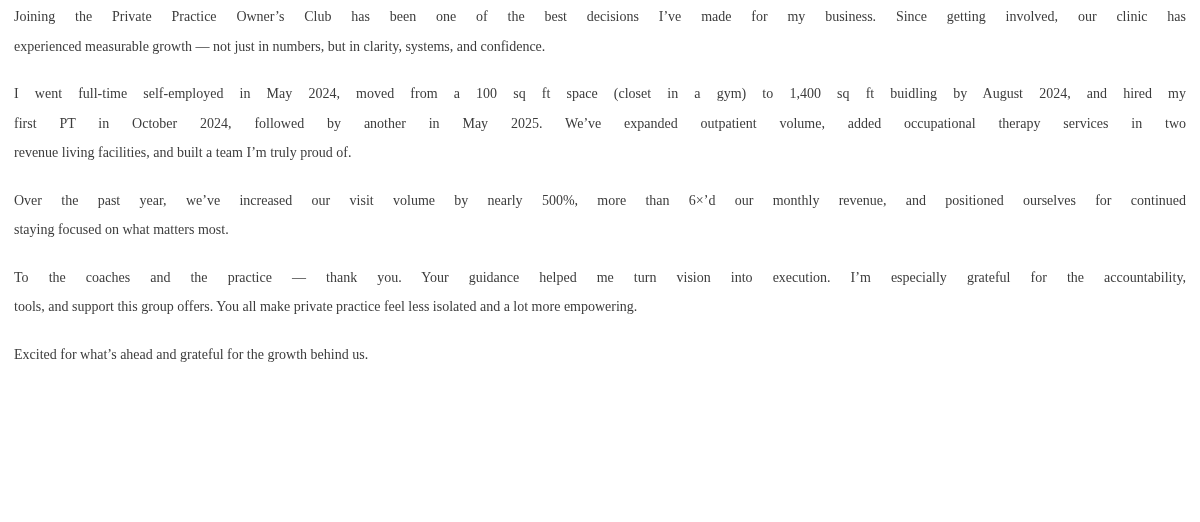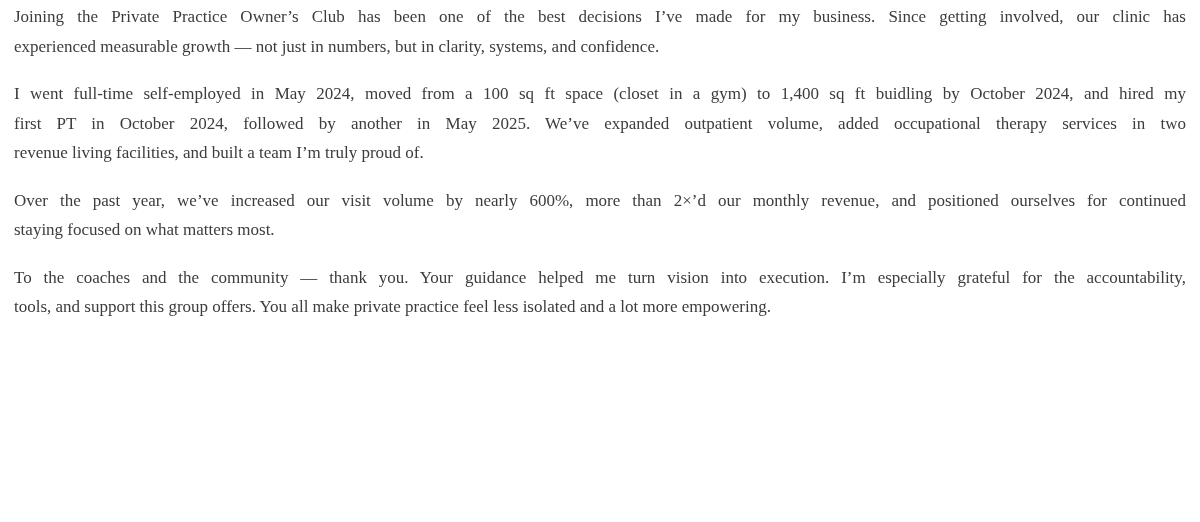--- a/index.html
+++ b/index.html
@@ -12,21 +12,21 @@
     background: #ffffff;
     overflow: hidden;
     font-family: "Liberation Serif", "DejaVu Serif", serif;
   }
   .document {
     box-sizing: border-box;
     width: 1200px;
     height: 522px;
     padding: 2px 14px 0 14px;
     color: #3c3c3c;
-    font-size: 17px;
+    font-size: 14px;
   }
   .paragraph {
     margin: 0 0 18px 0;
   }
   .line {
     line-height: 29.5px;
     text-align: justify;
     text-align-last: justify;
     white-space: normal;
     overflow: hidden;
@@ -46,28 +46,31 @@
 </head>
 <body>
 
 <div class="document">
   <div class="body">
       <div class="paragraph">
         <div class="line">Joining the Private Practice Owner’s Club has been one of the best decisions I’ve made for my business. Since getting involved, our clinic has</div>
         <div class="line last-line">experienced measurable growth — not just in numbers, but in clarity, systems, and confidence.</div>
       </div>
       <div class="paragraph">
-        <div class="line">I went full-time self-employed in May 2024, moved from a 100 sq ft space (closet in a gym) to 1,400 sq ft buidling by October 2024, and hired my</div>
+        <div class="line">I went full-time self-employed in May 2024, moved from a 100 sq ft space (closet in a gym) to 1,400 sq ft buidling by August 2024, and hired my</div>
         <div class="line">first PT in October 2024, followed by another in May 2025. We’ve expanded outpatient volume, added occupational therapy services in two</div>
         <div class="line last-line">revenue living facilities, and built a team I’m truly proud of.</div>
       </div>
       <div class="paragraph">
-        <div class="line">Over the past year, we’ve increased our visit volume by nearly 600%, more than 2×’d our monthly revenue, and positioned ourselves for continued</div>
+        <div class="line">Over the past year, we’ve increased our visit volume by nearly 500%, more than 6×’d our monthly revenue, and positioned ourselves for continued</div>
         <div class="line last-line">staying focused on what matters most.</div>
       </div>
       <div class="paragraph">
-        <div class="line">To the coaches and the community — thank you. Your guidance helped me turn vision into execution. I’m especially grateful for the accountability,</div>
+        <div class="line">To the coaches and the practice — thank you. Your guidance helped me turn vision into execution. I’m especially grateful for the accountability,</div>
         <div class="line last-line">tools, and support this group offers. You all make private practice feel less isolated and a lot more empowering.</div>
+      </div>
+      <div class="paragraph">
+        <div class="line last-line">Excited for what’s ahead and grateful for the growth behind us.</div>
       </div>
     </div>
   <div class="signature">
     </div>
 </div>
 
 </body></html>

